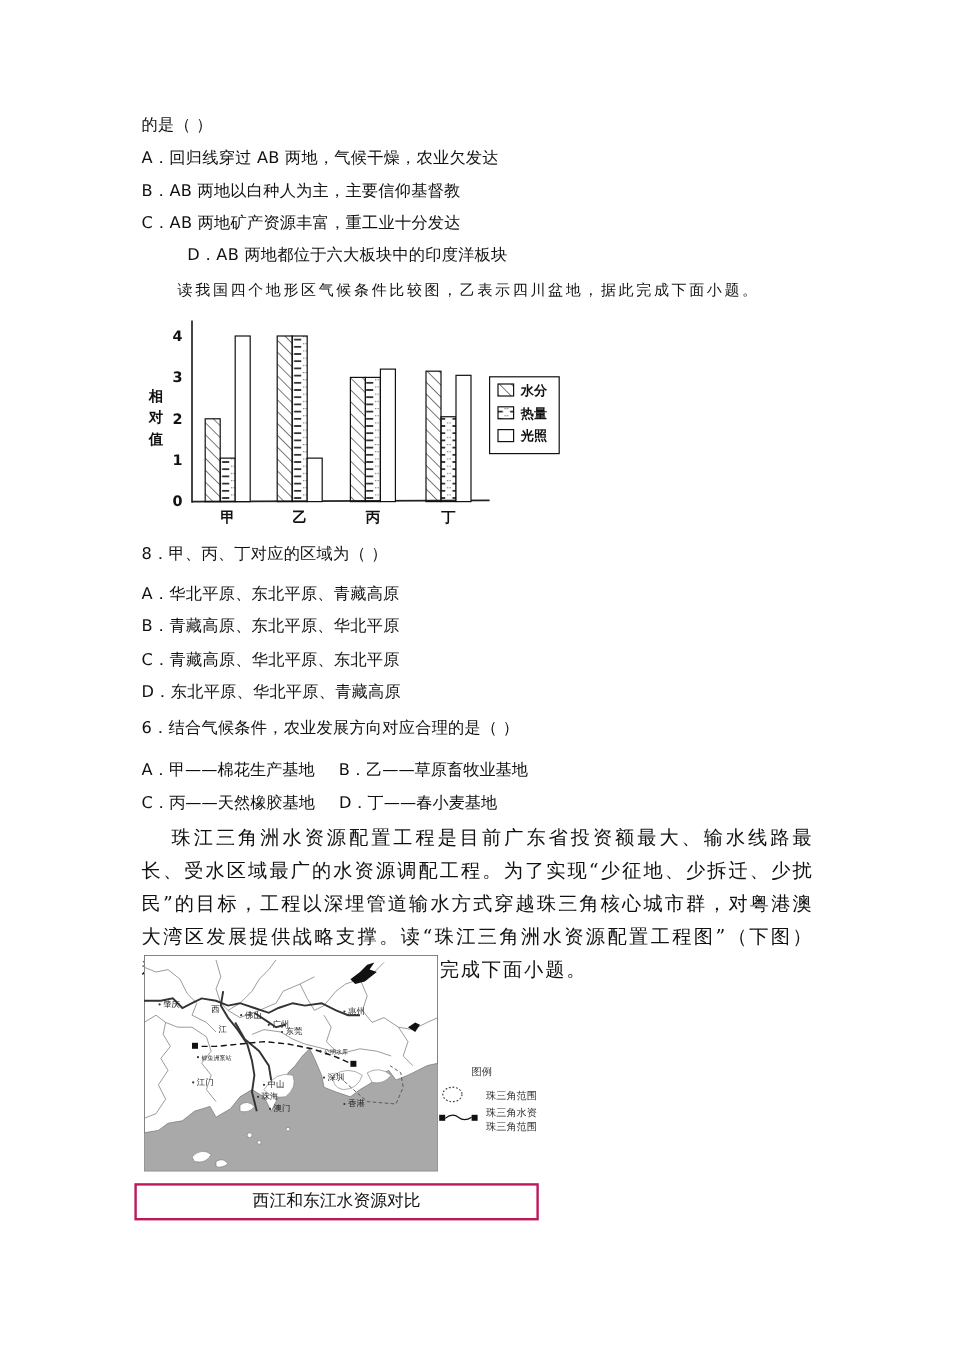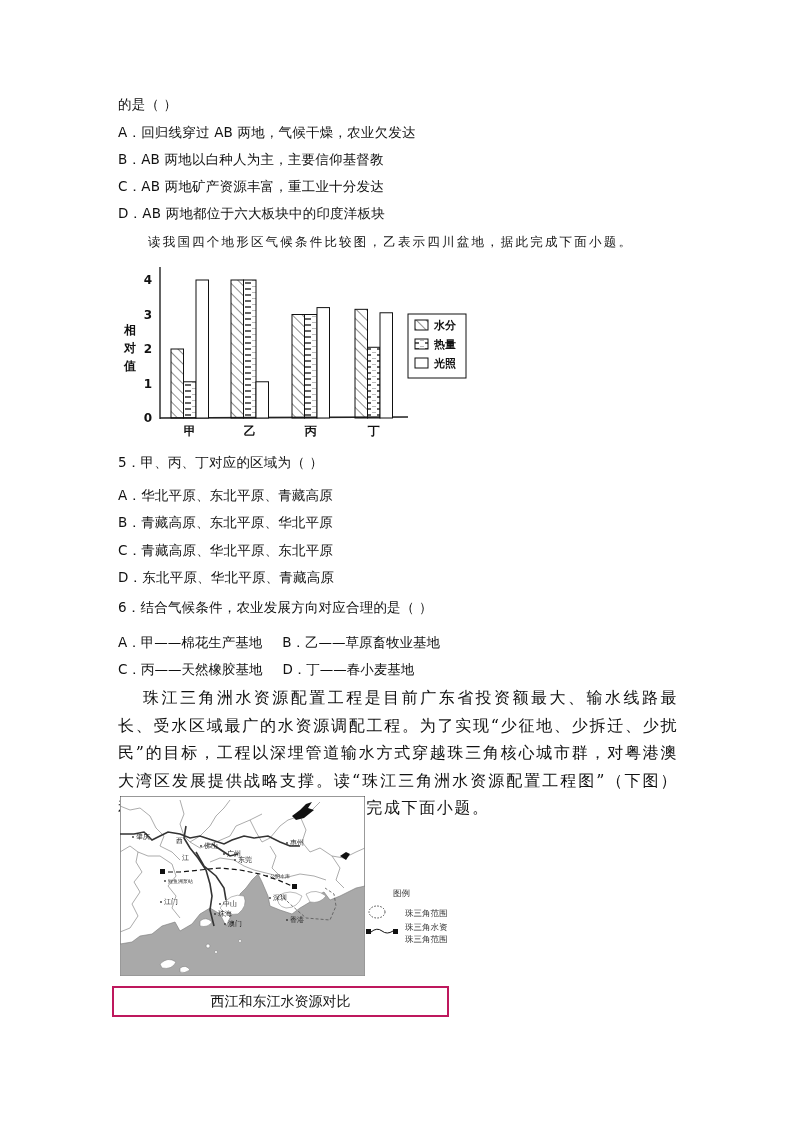--- a/index.html
+++ b/index.html
@@ -18,21 +18,21 @@
   #table-title { position: absolute; left: 112px; top: 986px; width: 333px; height: 27px;
                  border: 2px solid #be185d; text-align: center; line-height: 27px; font-size: 14px; }
 </style>
 </head>
 <body>
 
 <div class="line" style="top:95px;">的是（    ）</div>
 <div class="line" style="top:123px;"><span>A．</span><span>回归线穿过 AB 两地，气候干燥，农业欠发达</span></div>
 <div class="line" style="top:150px;"><span>B．</span><span>AB 两地以白种人为主，主要信仰基督教</span></div>
 <div class="line" style="top:177px;text-align:center;"><span>C．</span><span>AB 两地矿产资源丰富，重工业十分发达</span></div>
-<div class="line" style="top:204px;"><span>D．</span><span>AB 两地都位于六大板块中的印度洋板块</span></div>
+<div class="line" style="top:204px;margin-left:38px;"><span>D．</span><span>AB 两地都位于六大板块中的印度洋板块</span></div>
 
 <div class="line serif" style="top:233px; left:148px;">读我国四个地形区气候条件比较图，乙表示四川盆地，据此完成下面小题。</div>
 
 <svg id="chart" width="370" height="180" viewBox="0 0 370 180">
   <defs>
     <pattern id="hatch" width="7" height="7" patternUnits="userSpaceOnUse" patternTransform="rotate(-45)">
       <line x1="0" y1="0" x2="0" y2="7" stroke="#222" stroke-width="1"></line>
     </pattern>
     <pattern id="dashes" width="12" height="6" patternUnits="userSpaceOnUse">
       <line x1="3" y1="3" x2="9" y2="3" stroke="#222" stroke-width="1.4"></line>
@@ -80,21 +80,21 @@
       <rect x="298" y="52" width="58" height="64" fill="#fff" stroke="#111" stroke-width="1"></rect>
       <rect x="305" y="58" width="13" height="10" fill="url(#hatch)" stroke="#111" stroke-width="1"></rect>
       <text x="324" y="67" font-family="DejaVu Sans, sans-serif" font-weight="bold" font-size="11" fill="#111">水分</text>
       <rect x="305" y="77" width="13" height="10" fill="url(#dashes)" stroke="#111" stroke-width="1"></rect>
       <text x="324" y="86" font-family="DejaVu Sans, sans-serif" font-weight="bold" font-size="11" fill="#111">热量</text>
       <rect x="305" y="96" width="13" height="10" fill="#ffffff" stroke="#111" stroke-width="1"></rect>
       <text x="324" y="105" font-family="DejaVu Sans, sans-serif" font-weight="bold" font-size="11" fill="#111">光照</text>
     </g>
 </svg>
 
-<div class="line" style="top:453px;">5．甲、丙、丁对应的区域为（      ）</div>
+<div class="line" style="top:453px;">8．甲、丙、丁对应的区域为（      ）</div>
 <div class="line" style="top:486px;"><span>A．</span><span>华北平原、东北平原、青藏高原</span></div>
 <div class="line" style="top:513px;"><span>B．</span><span>青藏高原、东北平原、华北平原</span></div>
 <div class="line" style="top:541px;"><span>C．</span><span>青藏高原、华北平原、东北平原</span></div>
 <div class="line" style="top:568px;"><span>D．</span><span>东北平原、华北平原、青藏高原</span></div>
 
 <div class="line" style="top:598px;">6．结合气候条件，农业发展方向对应合理的是（      ）</div>
 <div class="opt-pair" style="top:633px;">
   <span>A．</span><span>甲——棉花生产基地</span><span class="gap"></span><span>B．</span><span>乙——草原畜牧业基地</span>
 </div>
 <div class="opt-pair" style="top:660px;">

